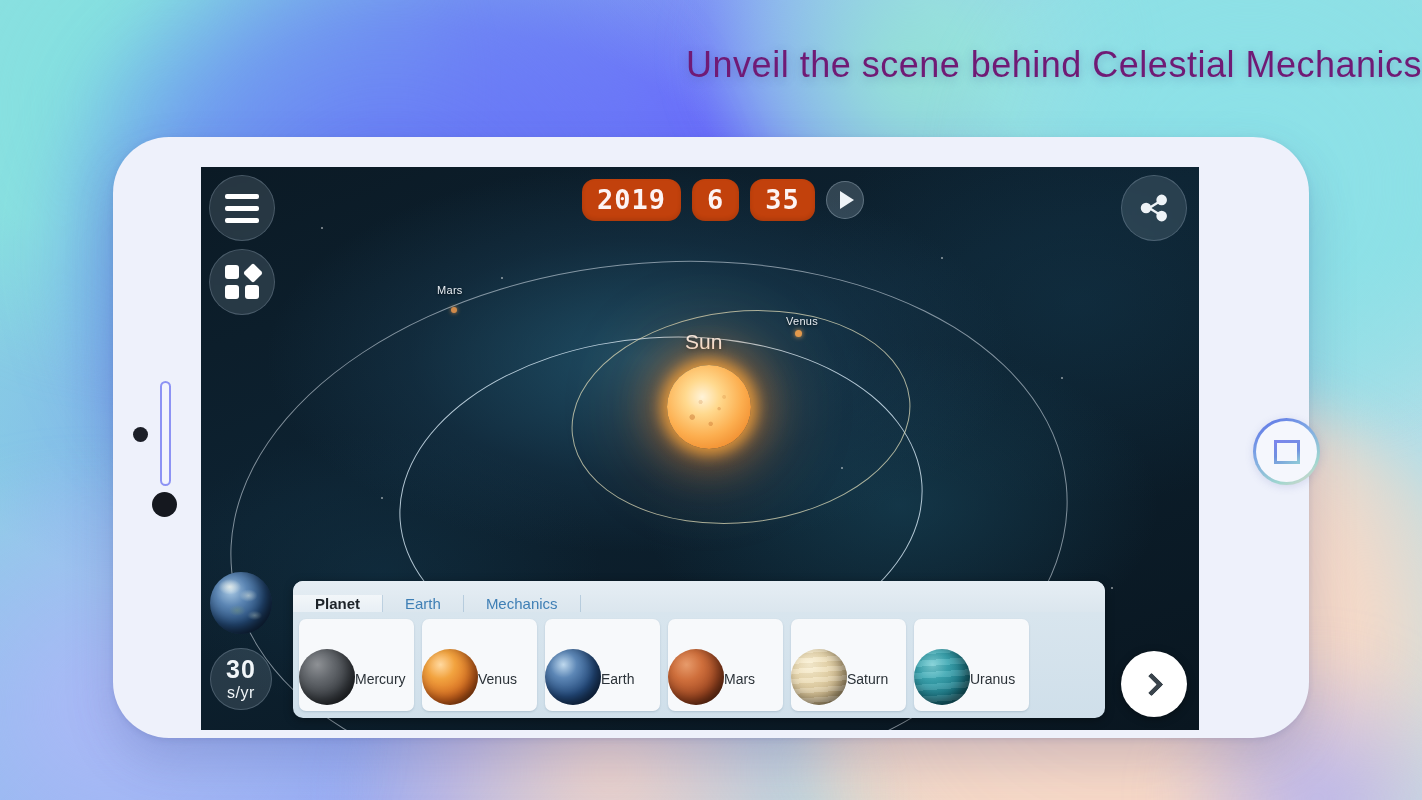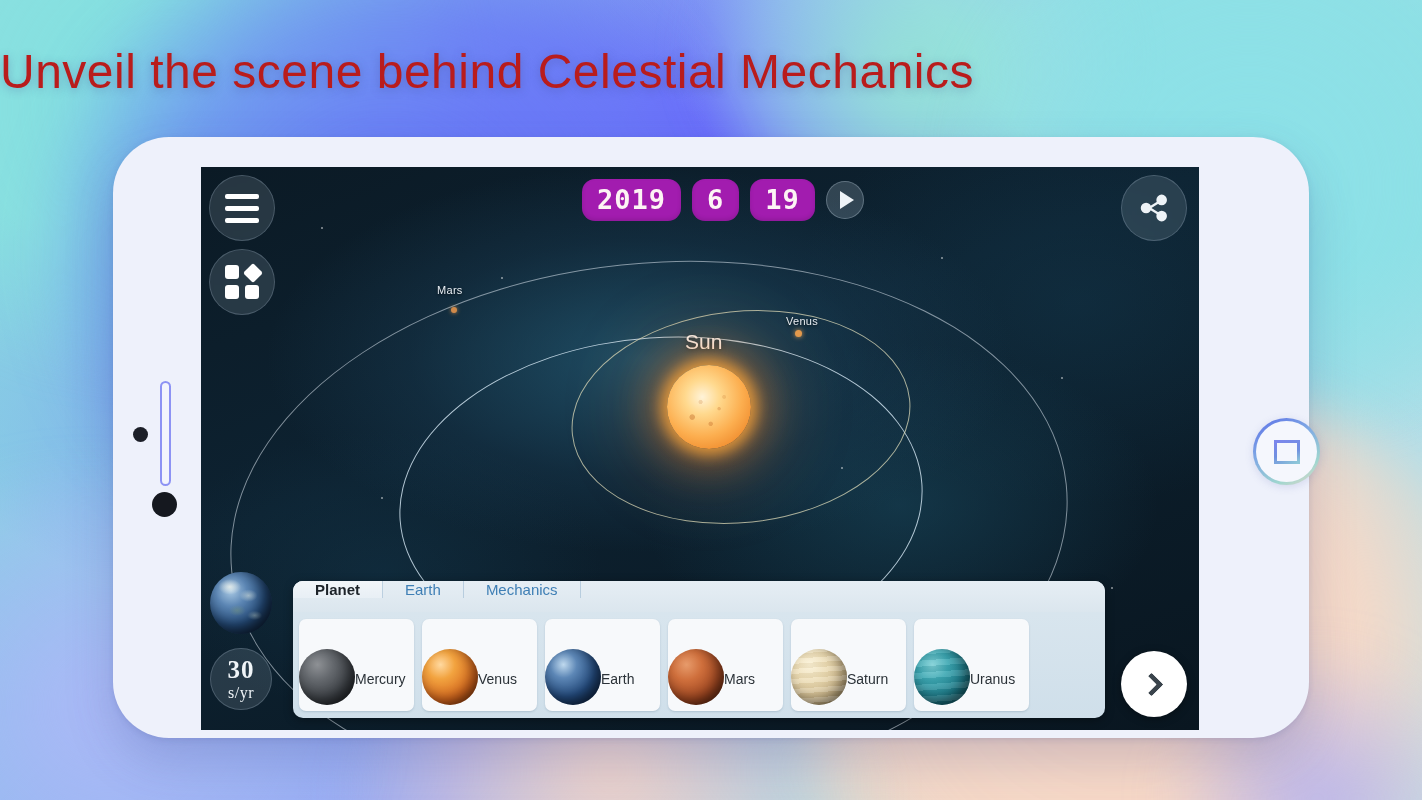--- a/index.html
+++ b/index.html
@@ -63,25 +63,25 @@
   }
   .blob-lav-br {
     right: -60px; bottom: -150px; width: 330px; height: 300px;
     background: radial-gradient(circle at 50% 50%, rgba(168,170,245,.8) 0%, rgba(168,170,245,0) 70%);
   }
 
   
   .headline {
     position: absolute;
     left: 0; right: 0; top: 44px;
-    text-align: left;
-    font-size: 48px;
+    text-align: right;
+    font-size: 36px;
     font-weight: 400;
     letter-spacing: .5px;
-    color: #b91c1c;
+    color: #701a75;
     text-shadow: 0 2px 10px rgba(60,70,140,.35);
   }
 
   
   .device {
     position: absolute;
     left: 113px; top: 137px;
     width: 1196px; height: 601px;
     background: #eef1fb;
     border-radius: 56px;
@@ -278,21 +278,21 @@
   .gridicon i:nth-child(3) { left: 20px; top: 20px; }
   .gridicon i:nth-child(4) { left: 21px; top: 1px; transform: rotate(45deg); border-radius: 2px; }
 
   
   .datebar {
     position: absolute;
     left: 381px; top: 12px;
     display: flex; align-items: center; gap: 11px;
   }
   .datepill {
-    background: #a21caf;
+    background: #c2410c;
     color: #fdf4f4;
     border-radius: 13px;
     padding: 7px 15px 8px;
     font-family: "DejaVu Sans Mono", monospace;
     font-size: 27px;
     font-weight: 700;
     letter-spacing: 1px;
     line-height: 1;
     box-shadow: inset 0 -2px 4px rgba(0,0,0,.12);
   }
@@ -335,41 +335,41 @@
   }
   .speed-btn {
     position: absolute;
     left: 9px; top: 481px;
     width: 62px; height: 62px;
     border-radius: 50%;
     background: rgba(176,196,210,.17);
     border: 1px solid rgba(200,220,235,.22);
     display: flex; flex-direction: column;
     align-items: center; justify-content: center;
-    font-family: Liberation Serif, serif;
+    font-family: Liberation Sans, sans-serif;
     color: #f0f5f8;
     line-height: 1;
   }
   .speed-num  { font-size: 25px; font-weight: 700; letter-spacing: 1px; }
   .speed-unit { font-size: 16px; margin-top: 3px; letter-spacing: .5px; text-align: right; }
 
   
   .panel {
     position: absolute;
     left: 92px; bottom: 12px;
     width: 812px; height: 137px;
     background: linear-gradient(180deg, #dbe7ef 0%, #cfdfea 100%);
     border-radius: 10px;
     overflow: hidden;
     box-shadow: 0 2px 10px rgba(0,0,0,.35);
   }
   .tabs {
     display: flex;
     height: 31px;
-    align-items: flex-start;
+    align-items: flex-end;
     background: linear-gradient(180deg, #e6eef4 0%, #dbe6ee 100%);
   }
   .tab {
     padding: 0 22px;
     display: flex; align-items: center;
     font-size: 15px;
     color: #3f7fb5;
     border-right: 1px solid rgba(150,180,205,.55);
     white-space: nowrap;
   }
@@ -536,21 +536,21 @@
             <circle cx="6.4" cy="12" r="2.9"></circle>
             <circle cx="17.4" cy="6.3" r="2.9"></circle>
             <circle cx="17.4" cy="17.7" r="2.9"></circle>
           </g>
         </svg>
       </div>
 
       <div class="datebar">
         <div class="datepill">2019</div>
         <div class="datepill">6</div>
-        <div class="datepill">19</div>
+        <div class="datepill">35</div>
         <div class="playbtn">
           <span class="tri"></span>
         </div>
       </div>
 
       <div class="earth-btn"></div>
       <div class="speed-btn">
         <span class="speed-num">30</span>
         <span class="speed-unit">s/yr</span>
       </div>

